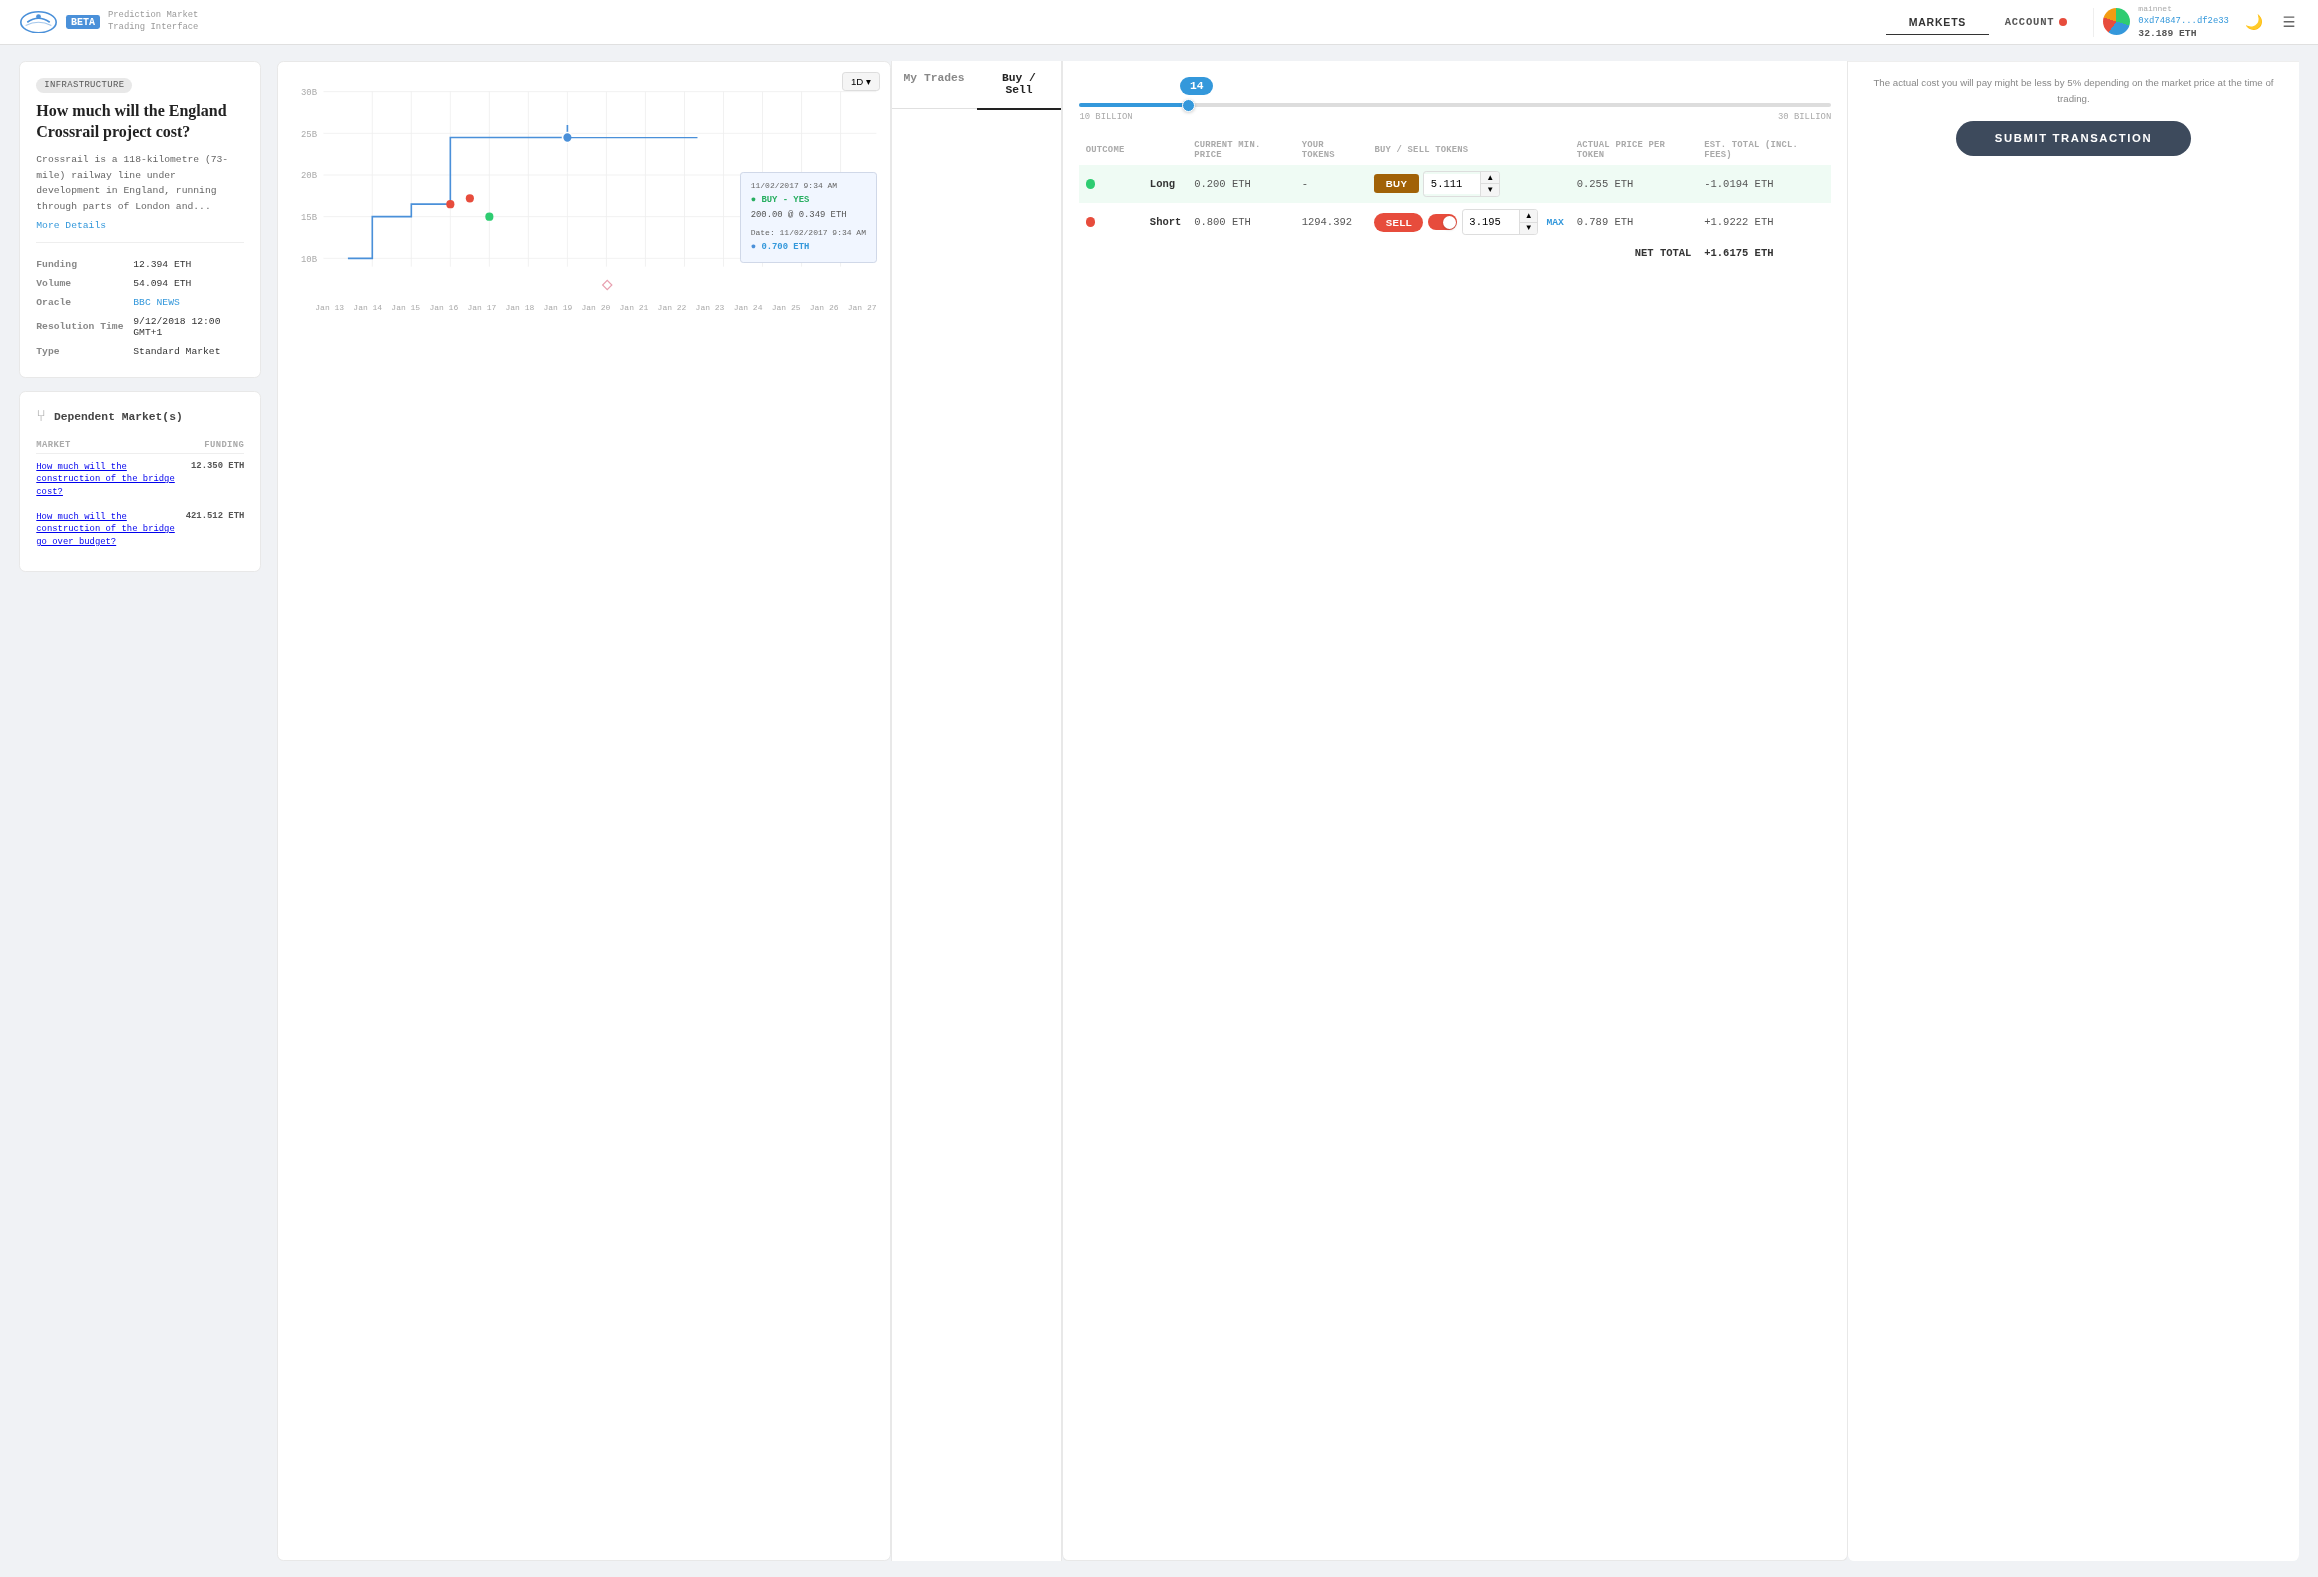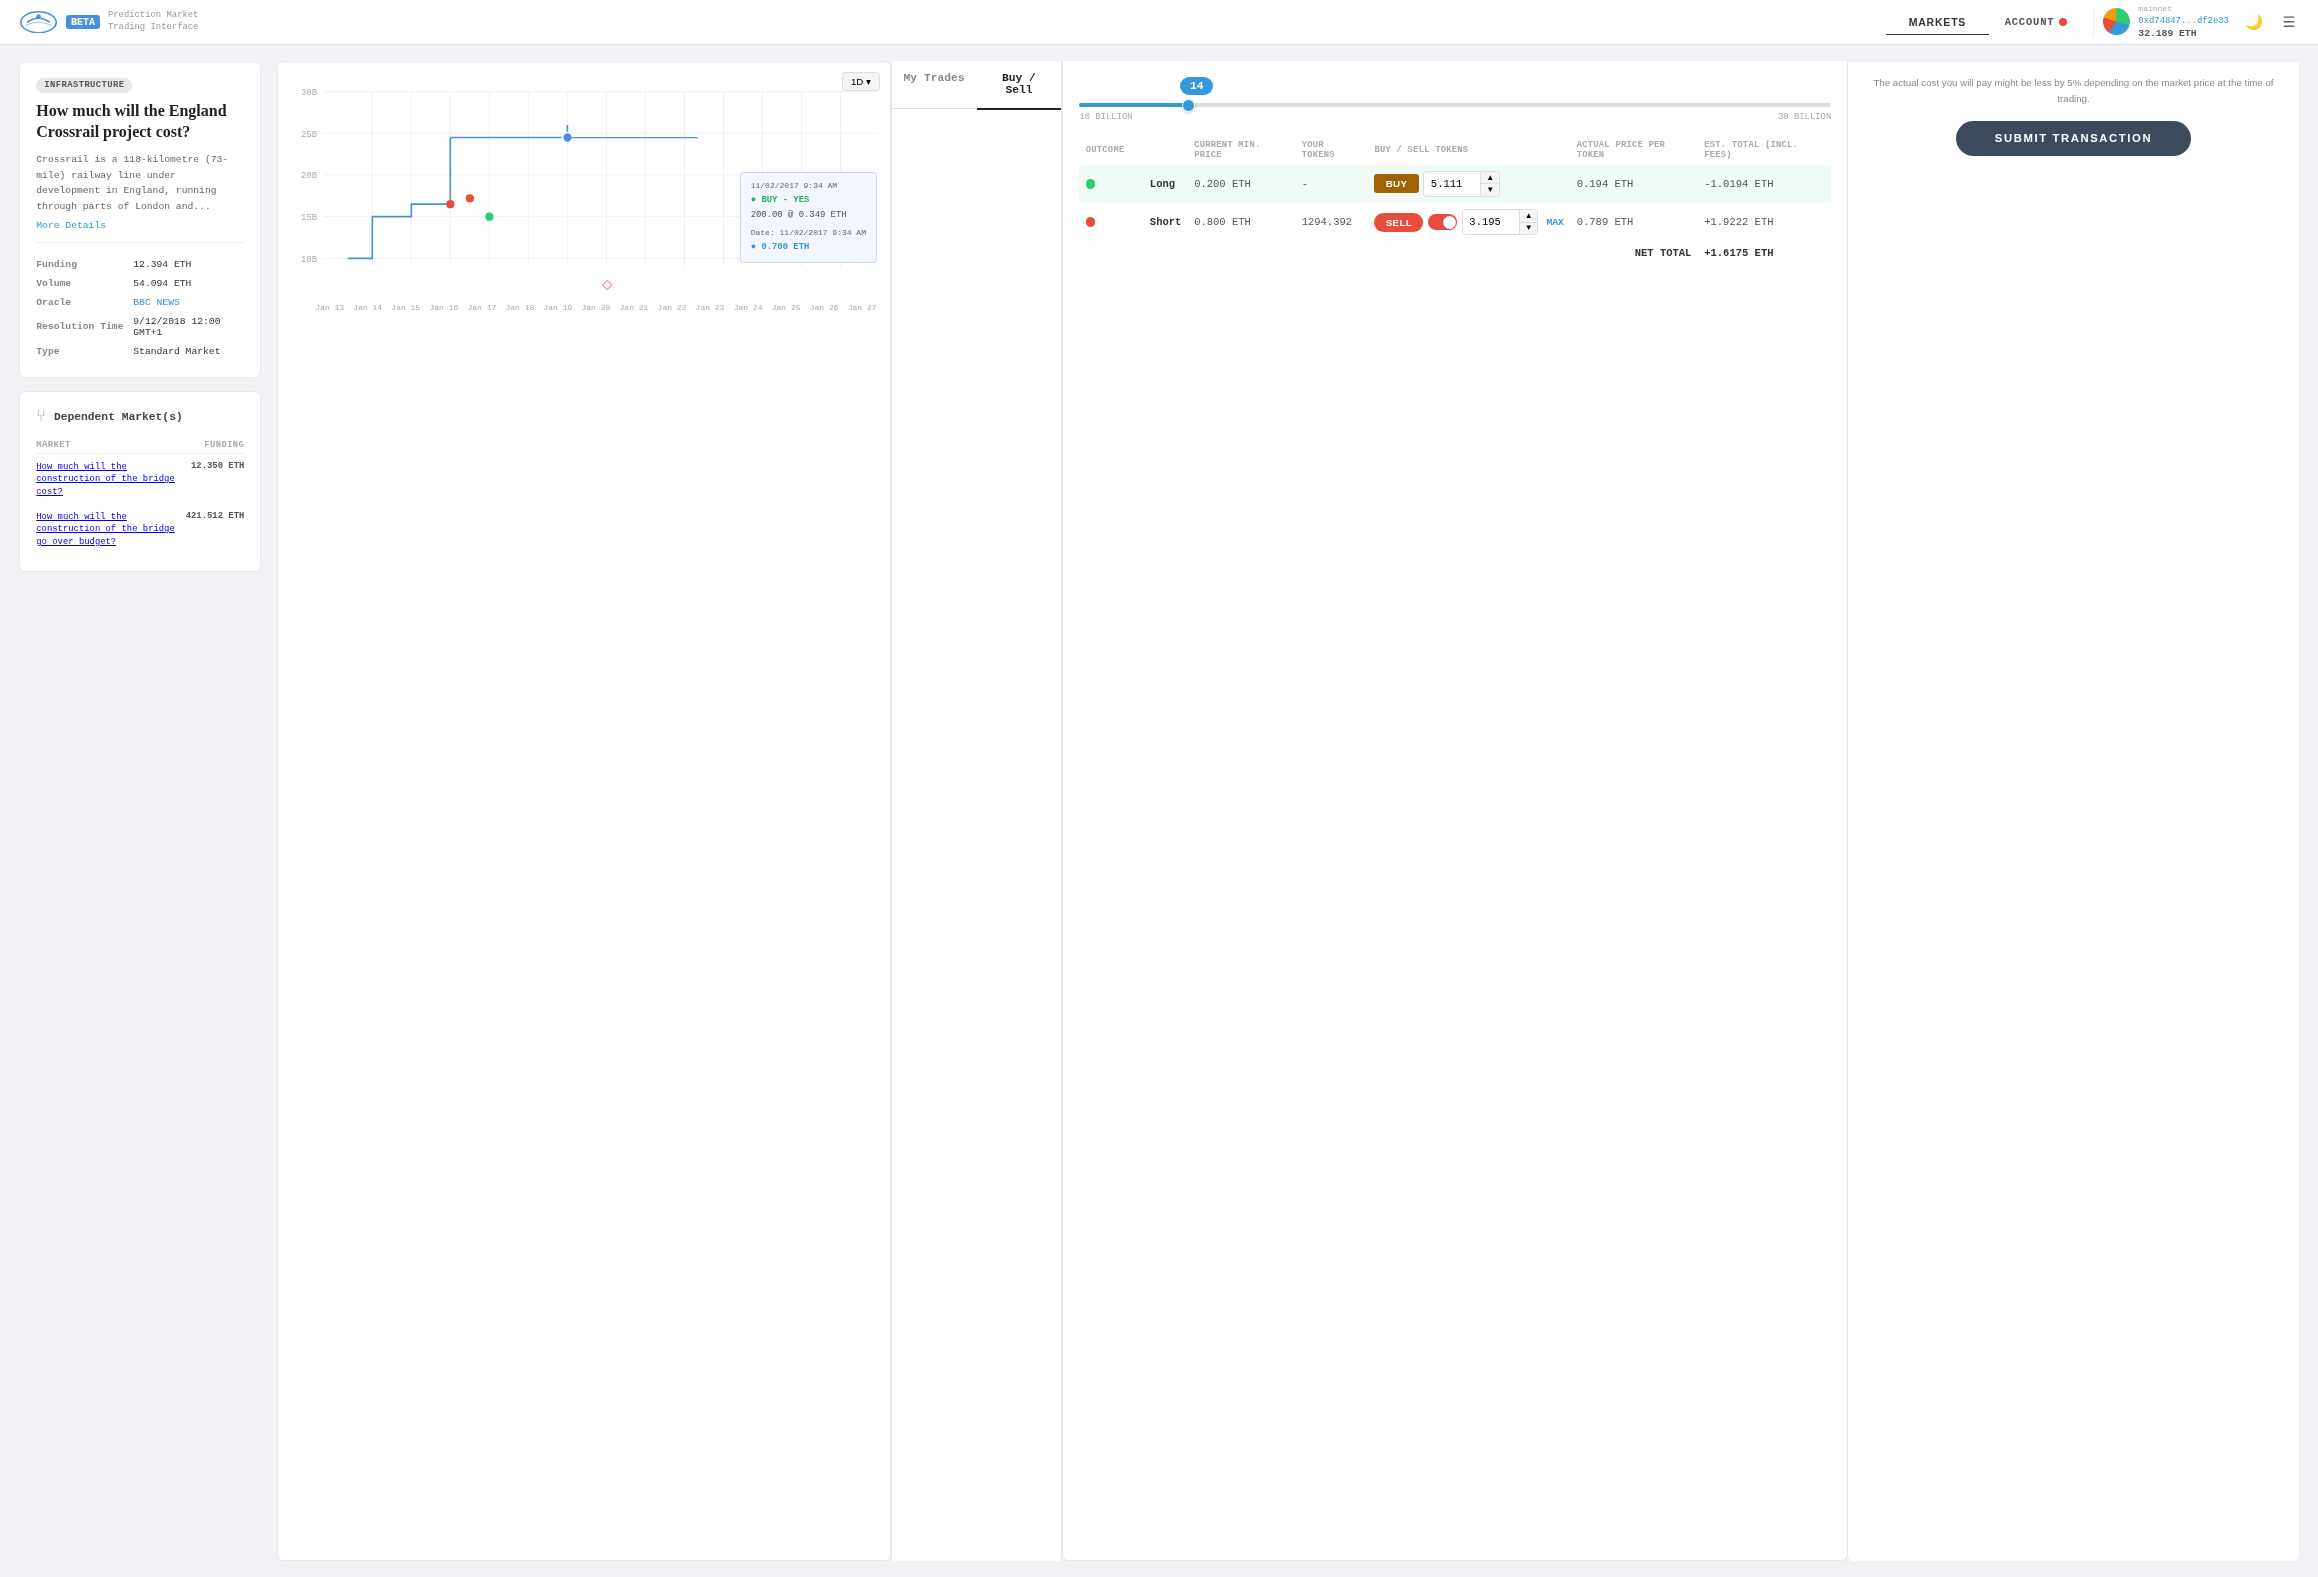--- a/index.html
+++ b/index.html
@@ -25,21 +25,21 @@
 
     
     .main { display: flex; padding: 16px 19.3px; gap: 16px; min-height: calc(100vh - 45px); }
     .left-panel { width: 242px; display: flex; flex-direction: column; gap: 13px; flex-shrink: 0; }
     .right-panel { flex: 1; display: flex; flex-direction: row; gap: 0; justify-content: space-between; }
 
     
     .card { background: #fff; border-radius: 6.4px; padding: 16px; border: 0.8px solid #e8e8e8; }
 
     
-    .category-badge { background: #e8e8e8; color: #555; font-size: 8.9px; padding: 2.4px 8px; border-radius: 9.7px; display: inline-block; margin-bottom: 8px; font-weight: 700; letter-spacing: 0.4px; }
+    .category-badge { background: #e8e8e8; color: #555; font-size: 8.9px; padding: 2.4px 8px; border-radius: 9.7px; display: inline-block; margin-bottom: 8px; font-weight: 400; letter-spacing: 0.4px; }
     .market-title { font-size: 16px; font-weight: bold; line-height: 1.3; margin-bottom: 9.7px; color: #222; font-family: Georgia, serif; }
     .market-desc { font-size: 9.7px; color: #666; line-height: 1.6; margin-bottom: 4.8px; }
     .more-details { color: #3498db; font-size: 9.7px; text-decoration: none; }
     .divider { border: none; border-top: 0.8px solid #eee; margin: 11.3px 0; }
     .info-table { width: 100%; border-collapse: collapse; }
     .info-table tr td { padding: 4px 0; font-size: 9.7px; }
     .info-table tr td:first-child { color: #888; font-weight: 600; width: 97px; }
     .info-table tr td:last-child { color: #333; }
     .oracle-link { color: #3498db; text-decoration: none; font-size: 9.7px; }
 
@@ -351,21 +351,21 @@
                 <button class="buy-toggle">BUY</button>
                 <div class="token-input-group">
                   <input type="text" class="token-input" value="5.111" style="">
                   <div class="token-spinners">
                     <button class="token-spinner-btn">▲</button>
                     <button class="token-spinner-btn">▼</button>
                   </div>
                 </div>
               </div>
             </td>
-            <td class="actual-price">0.194 ETH</td>
+            <td class="actual-price">0.255 ETH</td>
             <td class="est-total-neg">-1.0194 ETH</td>
           </tr>
 
           <tr>
             <td>
               <div class="outcome-label">
                 <span class="outcome-dot-pink"></span>
                 <span class="outcome-name">Short</span>
               </div>
             </td>

